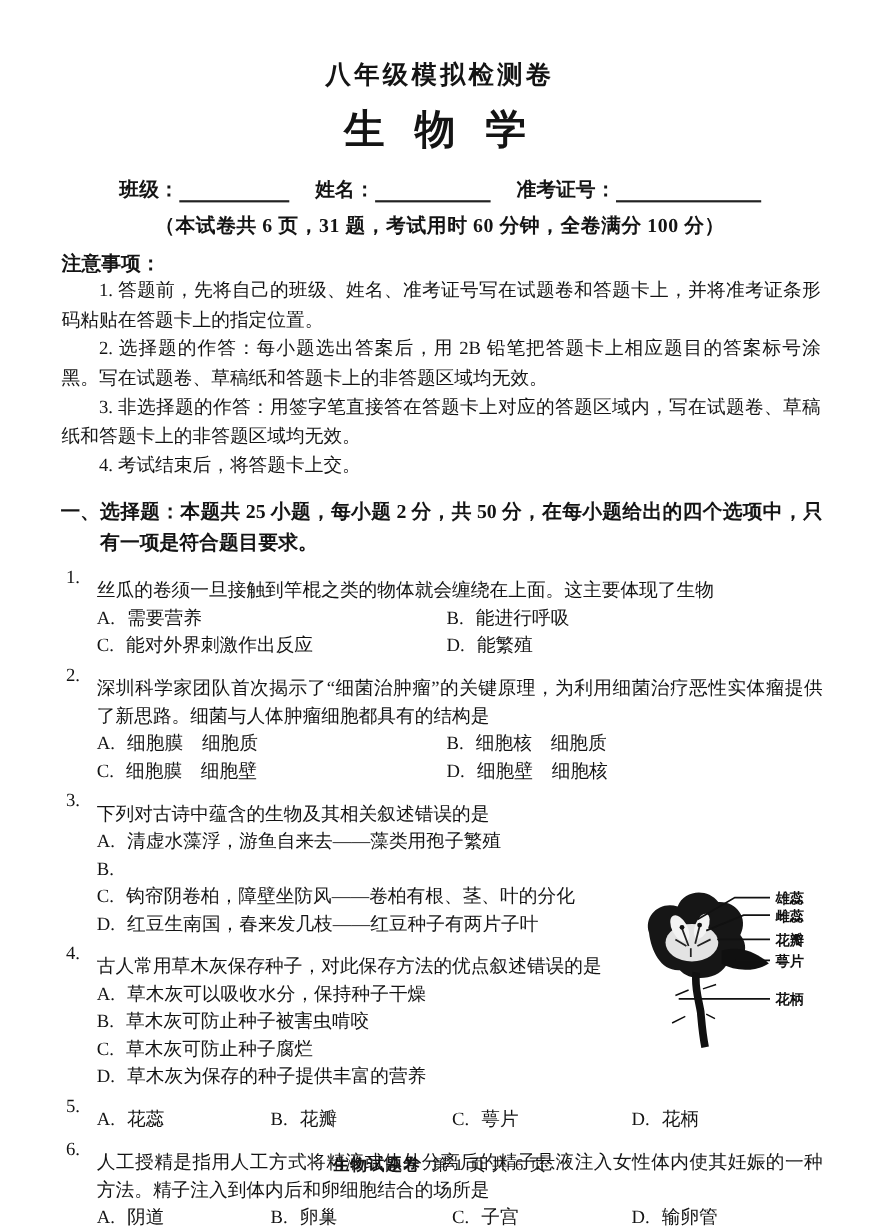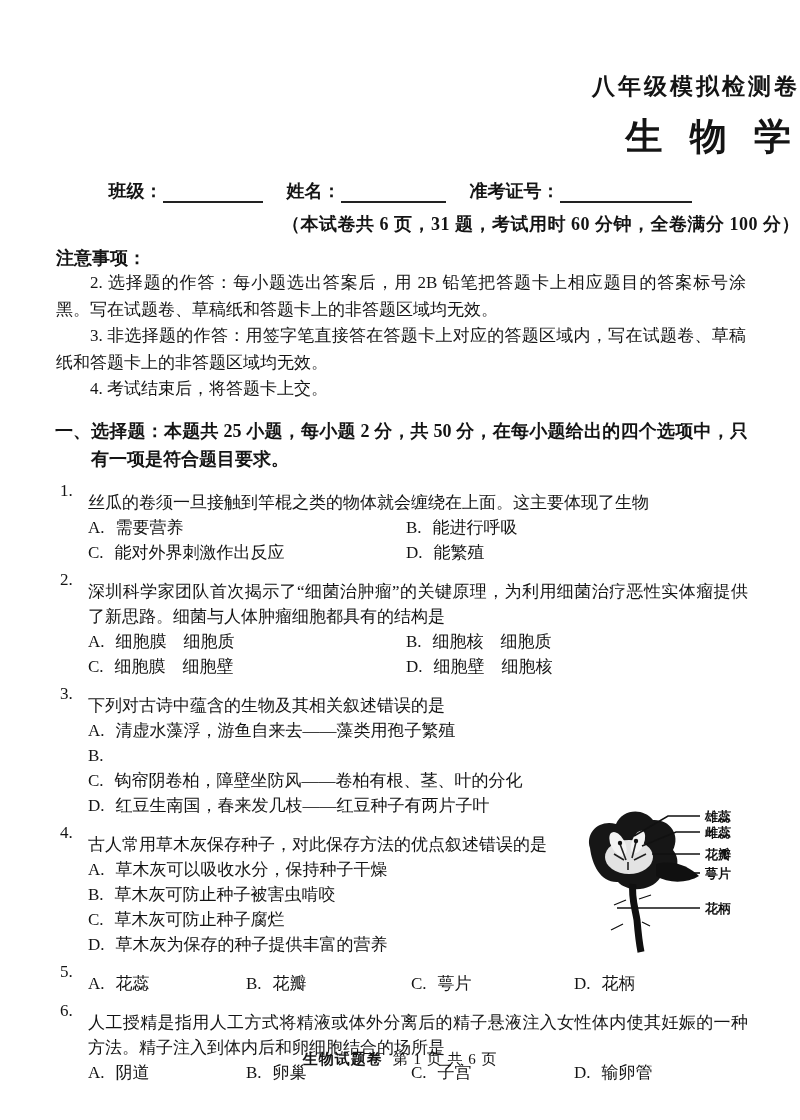--- a/index.html
+++ b/index.html
@@ -6,21 +6,21 @@
   html,body { background:#ffffff; }
   .page {
     position:relative;
     width:800px; height:1120px;
     background:#ffffff;
     color:#141414;
     font-family:"Liberation Serif","DejaVu Serif",serif;
     overflow:hidden;
   }
   
-  .header { text-align:right; padding-top:71px; }
+  .header { text-align:center; padding-top:52px; }
   .exam-title { font-size:23px; font-weight:700; letter-spacing:3px; }
   .subject { font-size:37px; font-weight:700; letter-spacing:9px; margin-top:10px; }
   .fields {
     display:flex; justify-content:center; align-items:flex-end;
     gap:24px; margin-top:17px; font-size:18px; font-weight:700;
   }
   .field { display:flex; align-items:flex-end; }
   .blank { display:inline-block; border-bottom:2px solid #222; height:21px; }
   .blank-class { width:100px; }
   .blank-name { width:105px; }
@@ -78,20 +78,21 @@
       <div class="field">
         <span>准考证号：</span>
         <span class="blank blank-admission"></span>
       </div>
     </div>
     <div class="paper-info">（本试卷共 6 页，31 题，考试用时 60 分钟，全卷满分 100 分）</div>
   </div>
 
   <div class="notice">
     <div class="notice-title">注意事项：</div>
+    <div class="notice-item">1. 答题前，先将自己的班级、姓名、准考证号写在试题卷和答题卡上，并将准考证条形码粘贴在答题卡上的指定位置。</div>
     <div class="notice-item">2. 选择题的作答：每小题选出答案后，用 2B 铅笔把答题卡上相应题目的答案标号涂黑。写在试题卷、草稿纸和答题卡上的非答题区域均无效。</div>
     <div class="notice-item">3. 非选择题的作答：用签字笔直接答在答题卡上对应的答题区域内，写在试题卷、草稿纸和答题卡上的非答题区域均无效。</div>
     <div class="notice-item">4. 考试结束后，将答题卡上交。</div>
   </div>
 
   <div class="section">
     <span class="section-num">一、</span>
     <span class="section-text">选择题：本题共 25 小题，每小题 2 分，共 50 分，在每小题给出的四个选项中，只有一项是符合题目要求。</span>
   </div>
 

